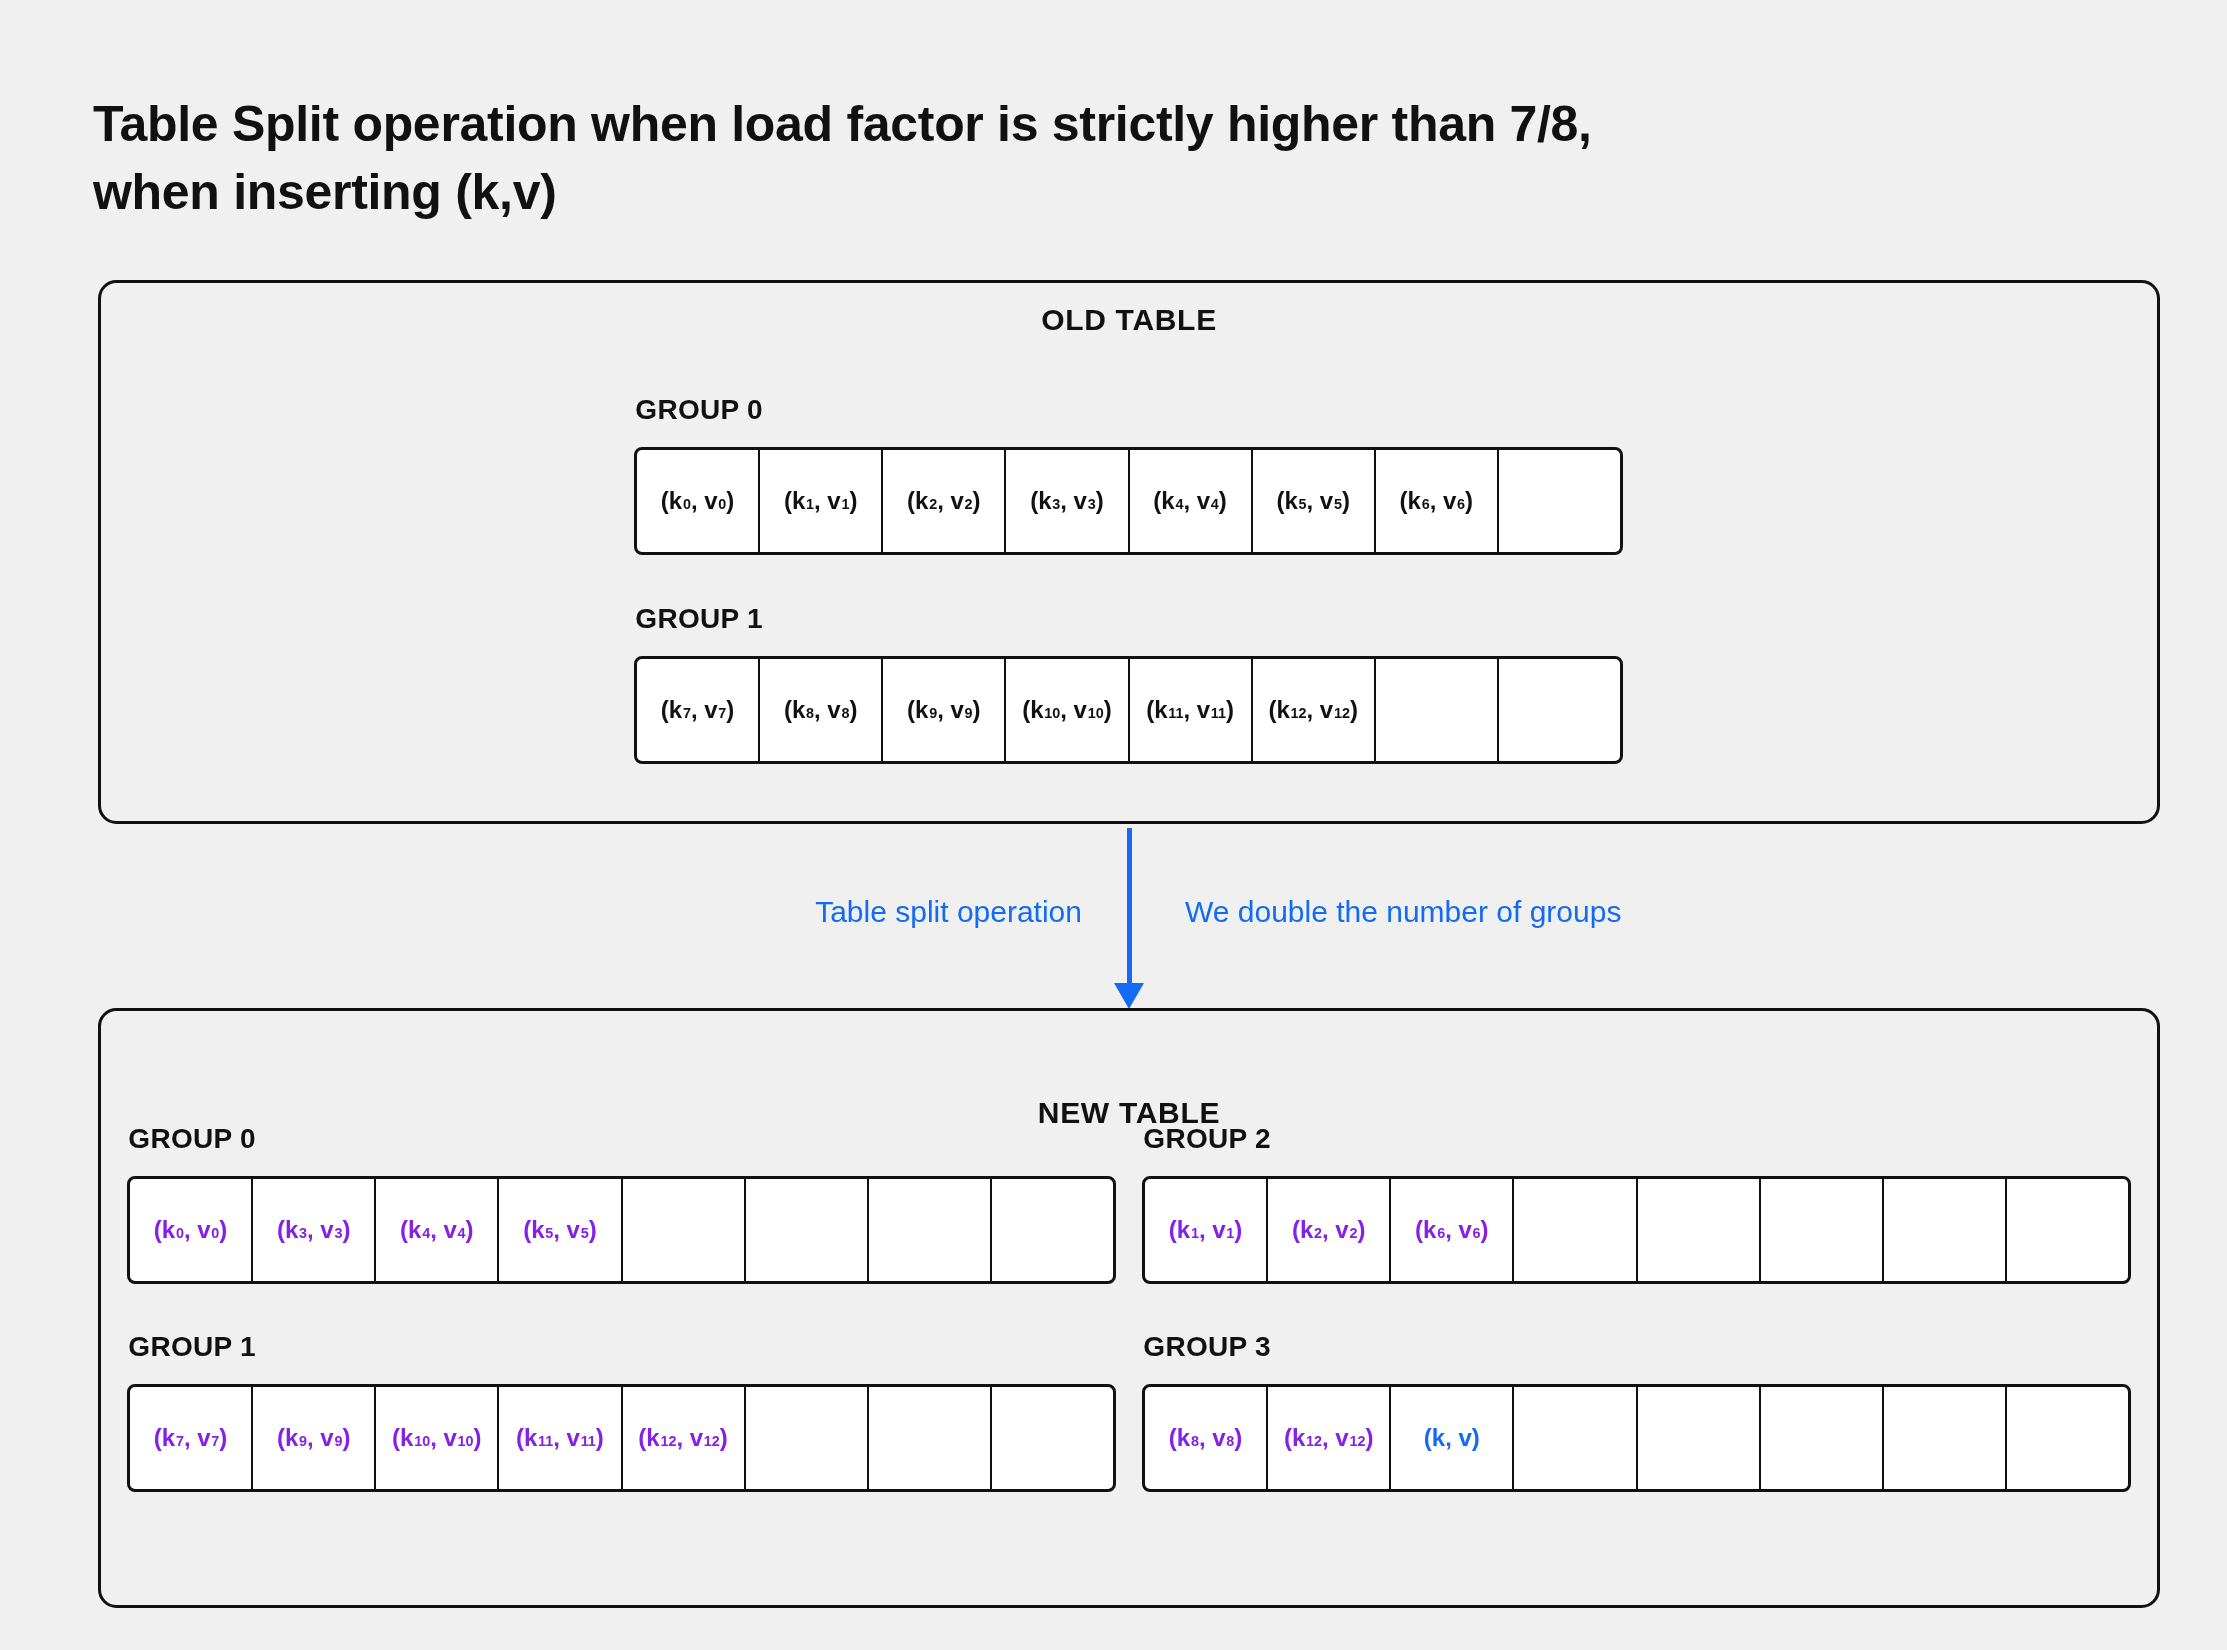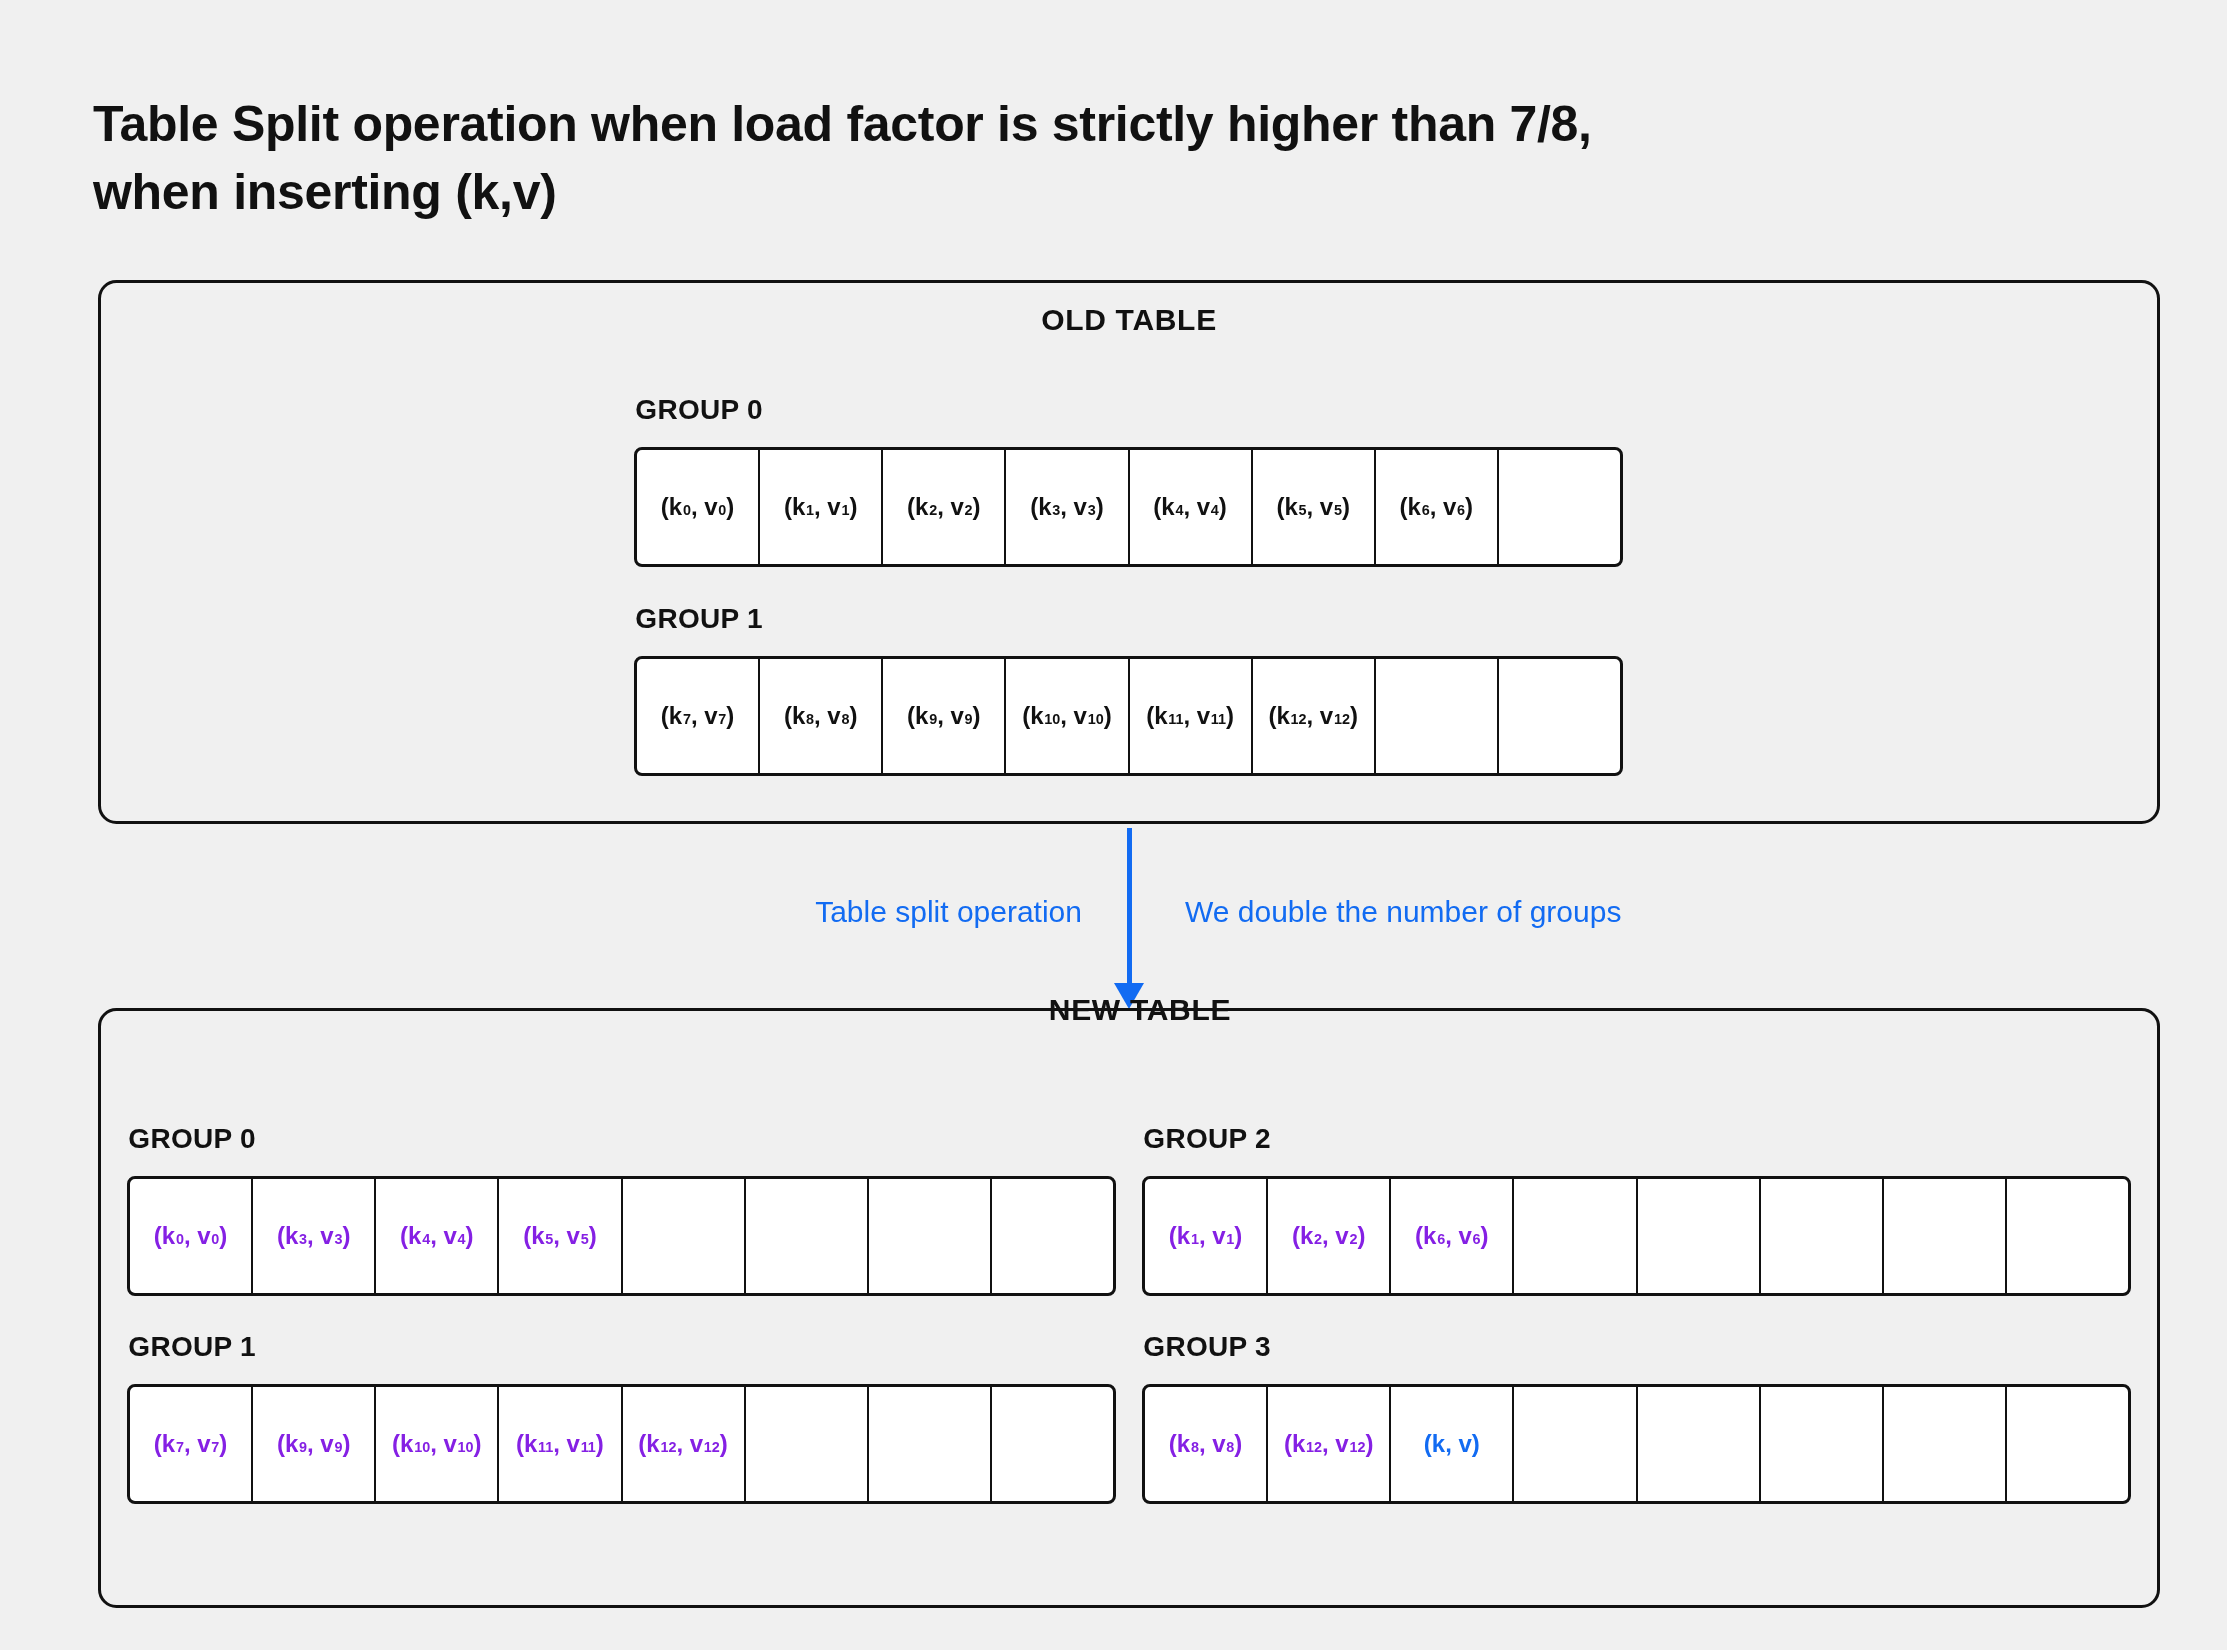--- a/index.html
+++ b/index.html
@@ -22,36 +22,36 @@
     background:transparent;box-sizing:border-box;
   }
   #old-table-box{top:248px;height:544px;}
   #new-table-box{top:976px;height:600px;}
 
   .table-heading{
     position:absolute;left:98px;width:2062px;text-align:center;
     font-size:30px;font-weight:700;color:var(--ink,#111);letter-spacing:0.7px;
   }
   #old-table-heading{top:271px;}
-  #new-table-heading{top:961px;padding-left:11px;}
+  #new-table-heading{top:1064px;}
 
   .group-slot{position:absolute;width:989px;}
   #old-slot-0{left:634px;top:362px;}
   #old-slot-1{left:634px;top:571px;}
   #new-slot-0{left:127px;top:1091px;}
   #new-slot-1{left:1142px;top:1091px;}
   #new-slot-2{left:127px;top:1299px;}
   #new-slot-3{left:1142px;top:1299px;}
 
   .group-label{
     font-size:28px;font-weight:700;color:var(--ink,#111);
     letter-spacing:0.3px;margin:0 0 21px 1.3px;
   }
   .slot-row{
-    display:flex;width:100%;height:120px;box-sizing:border-box;
+    display:flex;width:100%;height:108px;box-sizing:border-box;
     background:var(--cellbg,#fff);
     border:3.3px solid var(--ink,#111);border-radius:8px;
   }
   .slot-cell{
     flex:1 1 0;display:flex;align-items:center;justify-content:center;
     border-right:2px solid var(--ink,#111);
     font-size:24px;font-weight:700;white-space:nowrap;
   }
   .slot-cell:last-child{border-right:none;}
   .old-cell{color:var(--ink,#111);}

